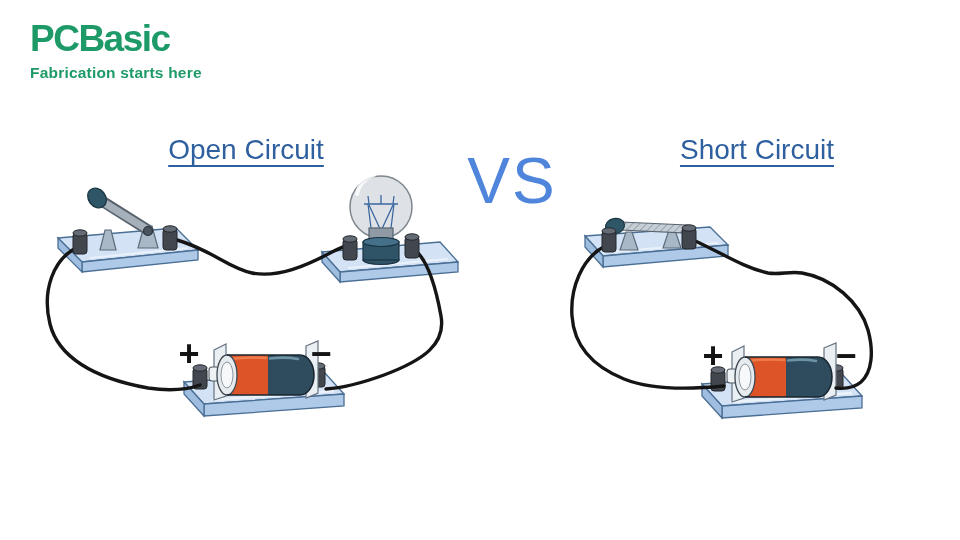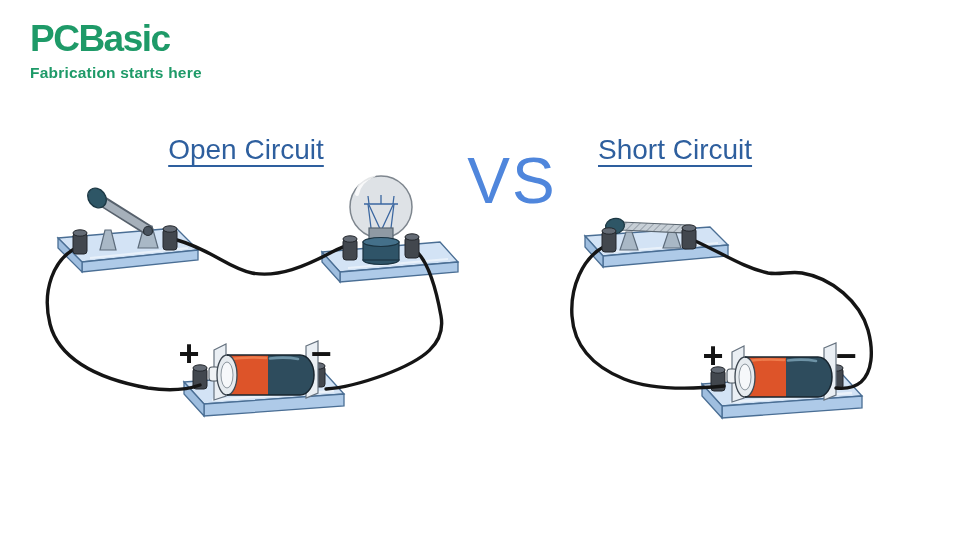--- a/index.html
+++ b/index.html
@@ -4,21 +4,21 @@
 <style>
   html,body{margin:0;padding:0;background:#ffffff;}
   .canvas{position:relative;width:960px;height:540px;background:#ffffff;overflow:hidden;
           font-family:"Liberation Sans",sans-serif;}
   .logo{position:absolute;left:30px;top:20px;line-height:1;}
   .brand{font-size:37px;font-weight:bold;color:#1E9A68;letter-spacing:-1.5px;}
   .tagline{font-size:15.5px;font-weight:bold;color:#1E9A68;margin-top:8px;letter-spacing:0.2px;}
   .title{position:absolute;top:134px;font-size:28px;color:#2E5F9E;
          text-decoration:underline;text-underline-offset:6px;text-decoration-thickness:2px;}
   .title.left{left:128px;width:236px;text-align:center;}
-  .title.right{left:598px;width:236px;text-align:left;}
+  .title.right{left:598px;width:236px;text-align:right;}
   .vs{position:absolute;left:430px;top:96px;width:164px;text-align:center;
       font-size:64px;font-weight:400;color:#4F86DC;letter-spacing:2px;margin-top:48px;}
   svg{position:absolute;left:0;top:0;}
   .plus-minus{font-family:"Liberation Sans",sans-serif;font-weight:bold;font-size:36px;fill:#141414;}
 </style>
 </head>
 <body>
 
 <div class="canvas">
 

